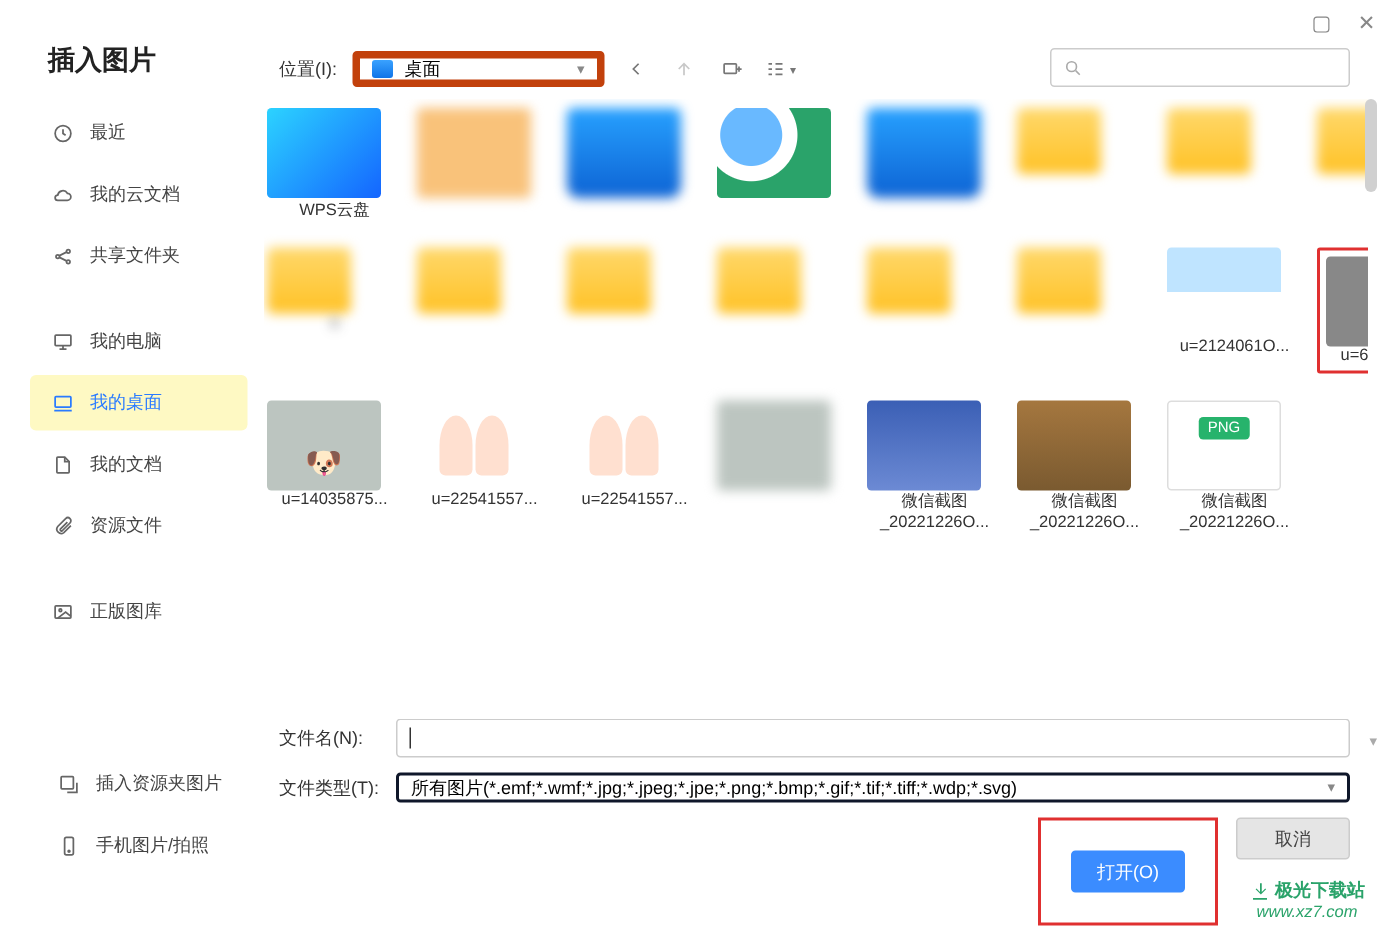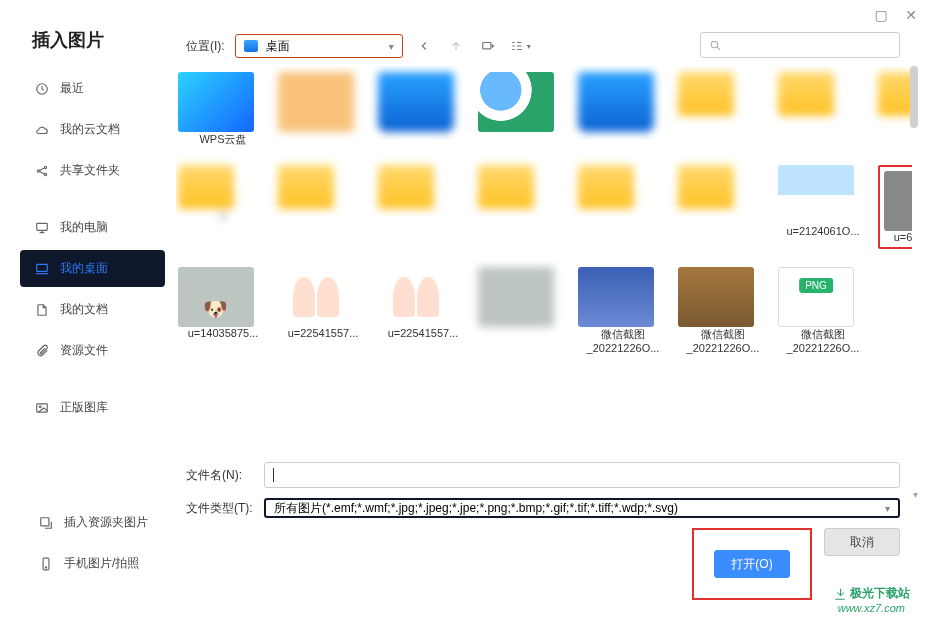--- a/index.html
+++ b/index.html
@@ -3,30 +3,30 @@
 <meta charset="utf-8">
 <style>
 * { box-sizing: border-box; margin: 0; padding: 0; font-family: "Microsoft YaHei", Arial, sans-serif; }
 body { width: 930px; height: 630px; background: #fff; overflow: hidden; position: relative; }
 .window-controls { position: absolute; top: 8px; right: 12px; display: flex; gap: 16px; }
 .window-controls span { width: 14px; height: 14px; font-size: 14px; color: #888; cursor: pointer; display:flex;align-items:center;justify-content:center;}
 .header { padding: 28px 0 0 32px; }
 .title { font-size: 18px; font-weight: 600; color: #222; }
 .sidebar { position: absolute; top: 70px; left: 20px; width: 145px; display: flex; flex-direction: column; gap: 4px; }
 .sidebar-item { display: flex; align-items: center; gap: 10px; padding: 10px 14px; font-size: 12px; color: #444; border-radius: 4px; cursor: pointer; }
-.sidebar-item.active { background: #0f172a; color: #2a7bff; }
+.sidebar-item.active { background: #fef9c3; color: #2a7bff; }
 .sidebar-gap { height: 12px; }
 .icon { width: 16px; height: 16px; display:inline-flex; align-items:center; justify-content:center; color:#666; }
 .sidebar-item.active .icon { color:#2a7bff; }
 .sidebar-bottom { position: absolute; left: 24px; bottom: 48px; width: 145px; display:flex; flex-direction:column; gap:4px;}
 .sidebar-bottom .sidebar-item { color:#444; }
 
 .toolbar { position: absolute; top: 34px; left: 186px; display: flex; align-items: center; gap: 10px; }
 .toolbar-label { font-size: 12px; color: #333; }
-.location-select { display: flex; align-items: center; gap: 8px; width: 168px; height: 24px; border: 1px solid #c2410c; border-radius: 3px; padding: 0 8px; font-size: 12px; background:#fff;}
+.location-select { display: flex; align-items: center; gap: 8px; width: 168px; height: 24px; border: 5px solid #c2410c; border-radius: 3px; padding: 0 8px; font-size: 12px; background:#fff;}
 .loc-icon { width:14px; height:12px; background: linear-gradient(#3aa2ff,#0f74e8); border-radius:2px; }
 .chev { margin-left:auto; color:#888; font-size:10px;}
 .tb-icon { width:22px; height:22px; display:flex; align-items:center; justify-content:center; color:#777; cursor:pointer; }
 .searchbox { position:absolute; top:32px; right:30px; width:200px; height:26px; border:1px solid #ccc; border-radius:3px; display:flex; align-items:center; padding:0 8px; }
 .searchbox svg { color:#aaa; }
 .searchbox input{ border:none; outline:none; flex:1; font-size:12px; margin-left:6px;}
 
 .filegrid { position:absolute; top:66px; left:176px; right:18px; bottom:130px; overflow-y:auto; padding:6px 0; }
 .row { display:flex; gap:14px; margin-bottom:18px; padding-left:2px;}
 .item { width:86px; display:flex; flex-direction:column; gap:0;}
@@ -34,21 +34,21 @@
 .label { font-size:11px; color:#333; text-align:center; width:90px; white-space:nowrap; overflow:hidden; text-overflow:ellipsis; }
 .label.two { white-space:normal; line-height:1.3; height:30px; overflow:hidden;}
 .blur { filter: blur(4px); }
 .folder { background: linear-gradient(#ffd86b,#ffc226); border-radius:4px; width:56px; height:44px; }
 .sel { border:2px solid #e03030; padding:4px; border-radius:2px; }
 
 .scrollbar { position:absolute; right:12px; top:66px; bottom:130px; width:10px; }
 .scroll-thumb { position:absolute; right:0; top:0; width:8px; height:62px; background:#d0d0d0; border-radius:4px;}
 .scroll-arr { position:absolute; right:0; bottom:0; color:#aaa; font-size:10px;}
 
-.footer { position:absolute; left:186px; right:30px; bottom:30px; }
+.footer { position:absolute; left:186px; right:30px; bottom:13px; }
 .frow { display:flex; align-items:center; gap:10px; margin-bottom:10px; }
 .flabel { font-size:12px; color:#333; width:68px; }
 .finput { flex:1; height:26px; border:1px solid #ccc; border-radius:3px; padding:0 8px; font-size:12px; display:flex; align-items:center; }
 .fselect { flex:1; height:20px; border:2px solid #0f172a; border-radius:3px; padding:0 8px; font-size:12px; display:flex; align-items:center; position:relative;}
 .fselect .chev{ position:absolute; right:8px;}
 .btn-row { display:flex; gap:12px; justify-content:flex-end; margin-top:4px; }
 .btn { width:76px; height:28px; font-size:12px; border-radius:3px; display:flex; align-items:center; justify-content:center; cursor:pointer; border:1px solid #ccc; background:#e5e5e5; color:#444;}
 .btn.primary { background:#3b8cff; border-color:#3b8cff; color:#fff; }
 .btn-highlight{ border:2px solid #e03030; padding:20px; display:inline-block; border-radius:0;}
 

